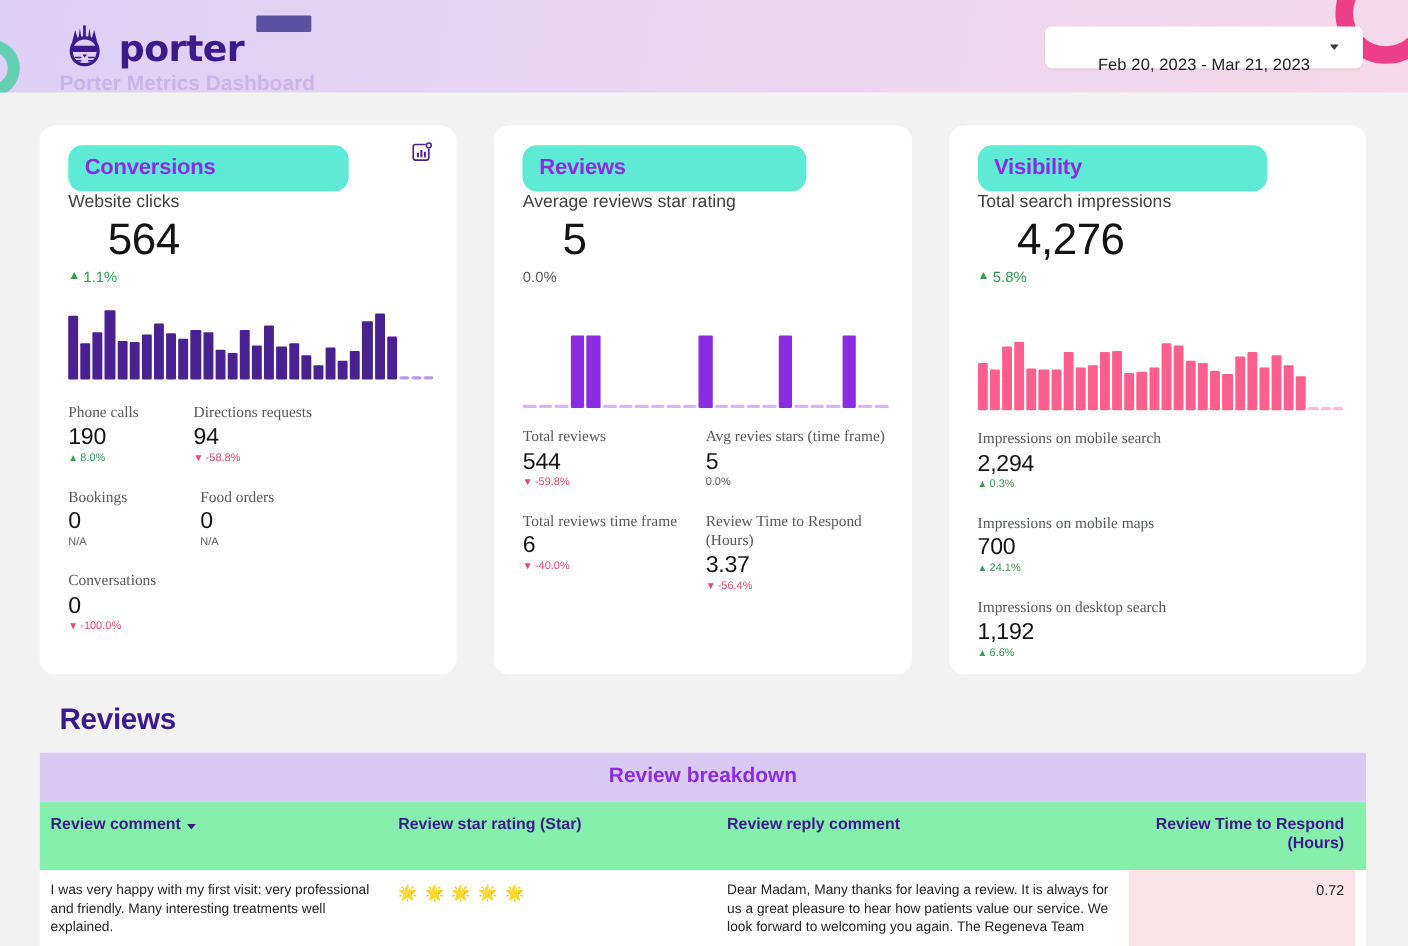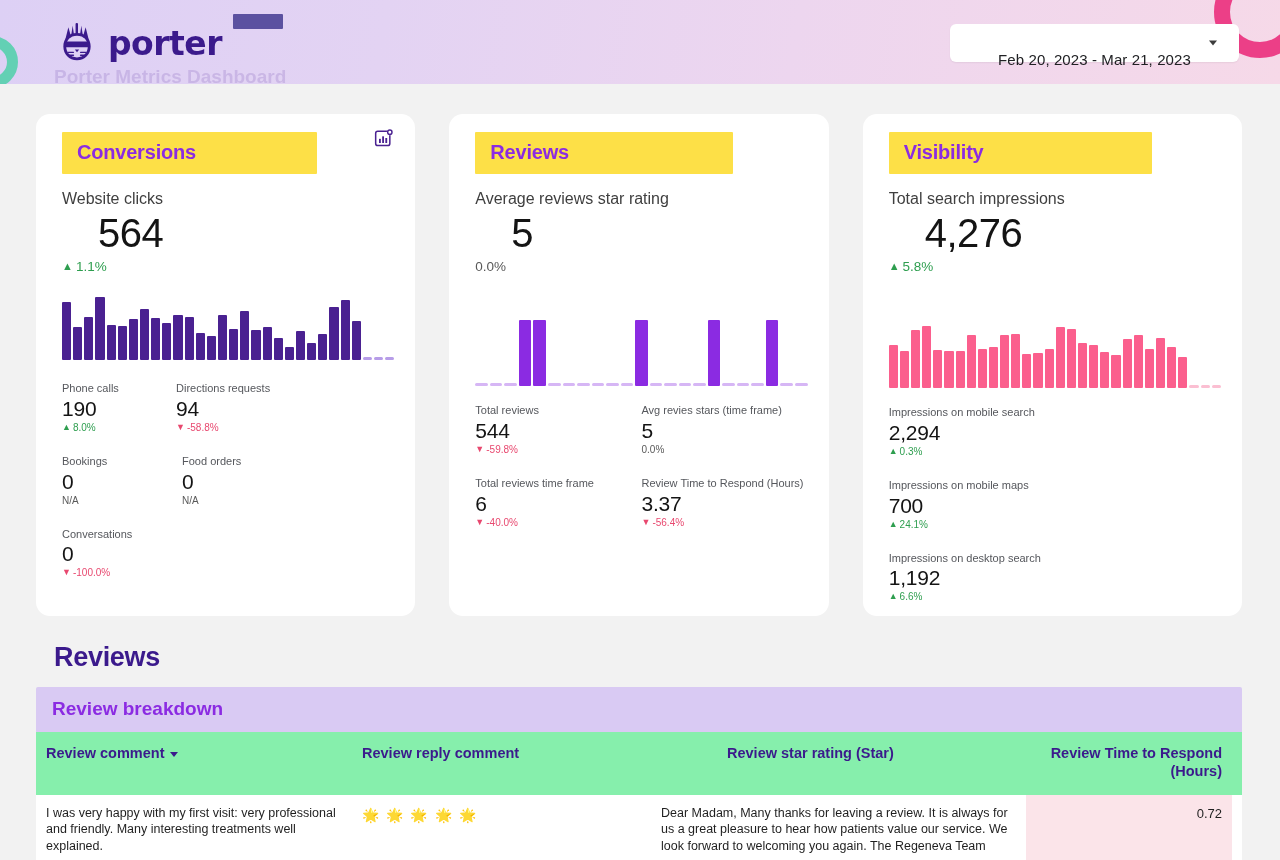--- a/index.html
+++ b/index.html
@@ -70,24 +70,24 @@
     flex: 1 1 0;
     background: #fff;
     border-radius: 14px;
     padding: 18px 21px 14px 26px;
     min-height: 416px;
   }
   .card-icon { position: absolute; right: 21px; top: 14px; }
 
   .pill {
     display: block;
-    border-radius: 1px;
-    background: #fde047;
+    border-radius: 13px;
+    background: #5eead4;
     padding: 9px 14px 10px 15px;
-    margin-bottom: 16px;
+    margin-bottom: 1px;
   }
   .pill span {
     font-size: 20px; font-weight: 700; color: #8b2be2;
     letter-spacing: -0.2px;
   }
   .pill.c-w { width: 255px; }
   .pill.r-w { width: 258px; }
   .pill.v-w { width: 263px; }
 
   .kpi-label { font-size: 16px; color: #3f3f3f; font-weight: 400; }
@@ -114,21 +114,21 @@
 
   .spark-wrap-c { height: 66px; margin-top: 20px; }
   .spark-wrap-r { height: 62px; margin-top: 46px; }
   .spark-wrap-v { height: 62px; margin-top: 48px; }
 
   
   .submetrics { display: flex; flex-wrap: wrap; }
   .sm {
     margin-top: 22px;
   }
-  .sm-label { font-size: 11px; color: #55575c; line-height: 1.25; }
+  .sm-label { font-size: 14px; color: #55575c; line-height: 1.25; font-family: Liberation Serif, serif; }
   .sm-value { font-size: 21px; color: #141414; font-weight: 400; letter-spacing: -0.2px; margin-top: 1px; }
   .sm-delta { font-size: 10px; margin-top: 1px; display: flex; align-items: center; gap: 2px; }
   .sm-delta .arrow { font-size: 9px; }
 
   .grid-c .sm:nth-child(1) { width: 114px; }
   .grid-c .sm:nth-child(2) { width: 126px; }
   .grid-c .sm:nth-child(3) { width: 120px; }
   .grid-c .sm:nth-child(4) { width: 114px; }
   .grid-c .sm:nth-child(5) { width: 126px; }
 
@@ -139,21 +139,22 @@
 
   
   .reviews-section { padding: 26px 38px 0 36px; }
   .section-title {
     font-size: 27px; font-weight: 700; color: #3b1a8c;
     letter-spacing: -0.3px; margin-bottom: 14px; padding-left: 18px;
   }
   .table-wrap { border-radius: 2px; overflow: hidden; }
   .table-banner {
     background: #d9caf3;
-    padding: 11px 16px 12px;
+    text-align: center;
+    padding: 11px 0 12px;
   }
   .table-banner span { font-size: 19px; font-weight: 700; color: #8b2be2; }
   .thead { display: flex; background: #86efac; }
   .th {
     font-size: 14.5px; font-weight: 700; color: #3b1a8c;
     padding: 13px 10px 14px 0; line-height: 1.22;
   }
   .th.c1 { width: 326px; padding-left: 10px; display: flex; align-items: flex-start; gap: 6px; }
   .th.c2 { width: 299px; }
   .th.c3 { width: 365px; }
@@ -456,22 +457,22 @@
   <div class="section-title">Reviews</div>
   <div class="table-wrap">
     <div class="table-banner">
       <span>Review breakdown</span>
     </div>
     <div class="thead">
       <div class="th c1">
         <span>Review comment</span>
         <span class="caret-sm"></span>
       </div>
+      <div class="th c2">Review star rating (Star)</div>
       <div class="th c3">Review reply comment</div>
-      <div class="th c2">Review star rating (Star)</div>
       <div class="th c4">Review Time to Respond (Hours)</div>
     </div>
     <div id="tbody">
         <div class="trow">
           <div class="td c1">I was very happy with my first visit: very professional and friendly. Many interesting treatments well explained.</div>
           <div class="td c2">🌟 🌟 🌟 🌟 🌟</div>
           <div class="td c3">Dear Madam, Many thanks for leaving a review. It is always for us a great pleasure to hear how patients value our service. We look forward to welcoming you again. The Regeneva Team</div>
           <div class="td c4">0.72</div>
         </div>
       </div>

